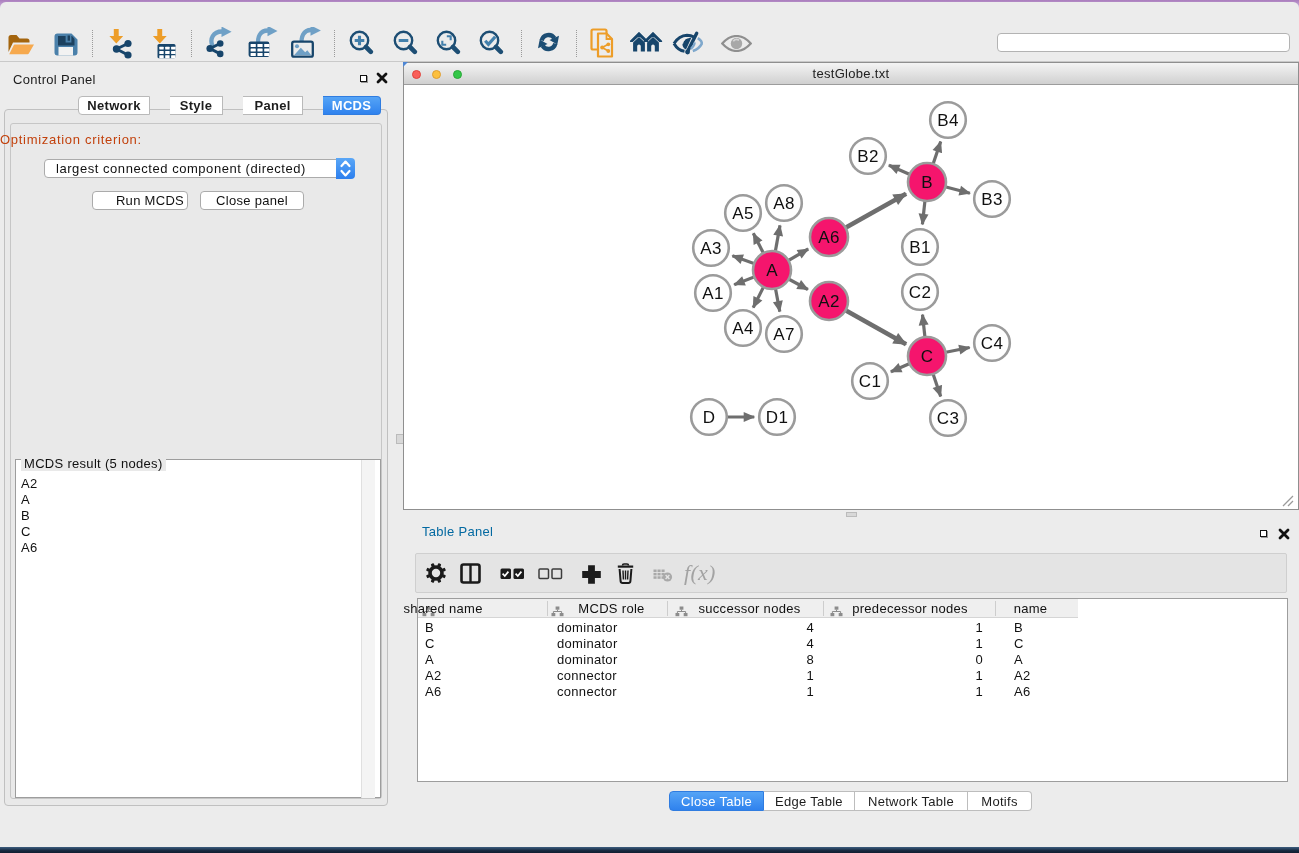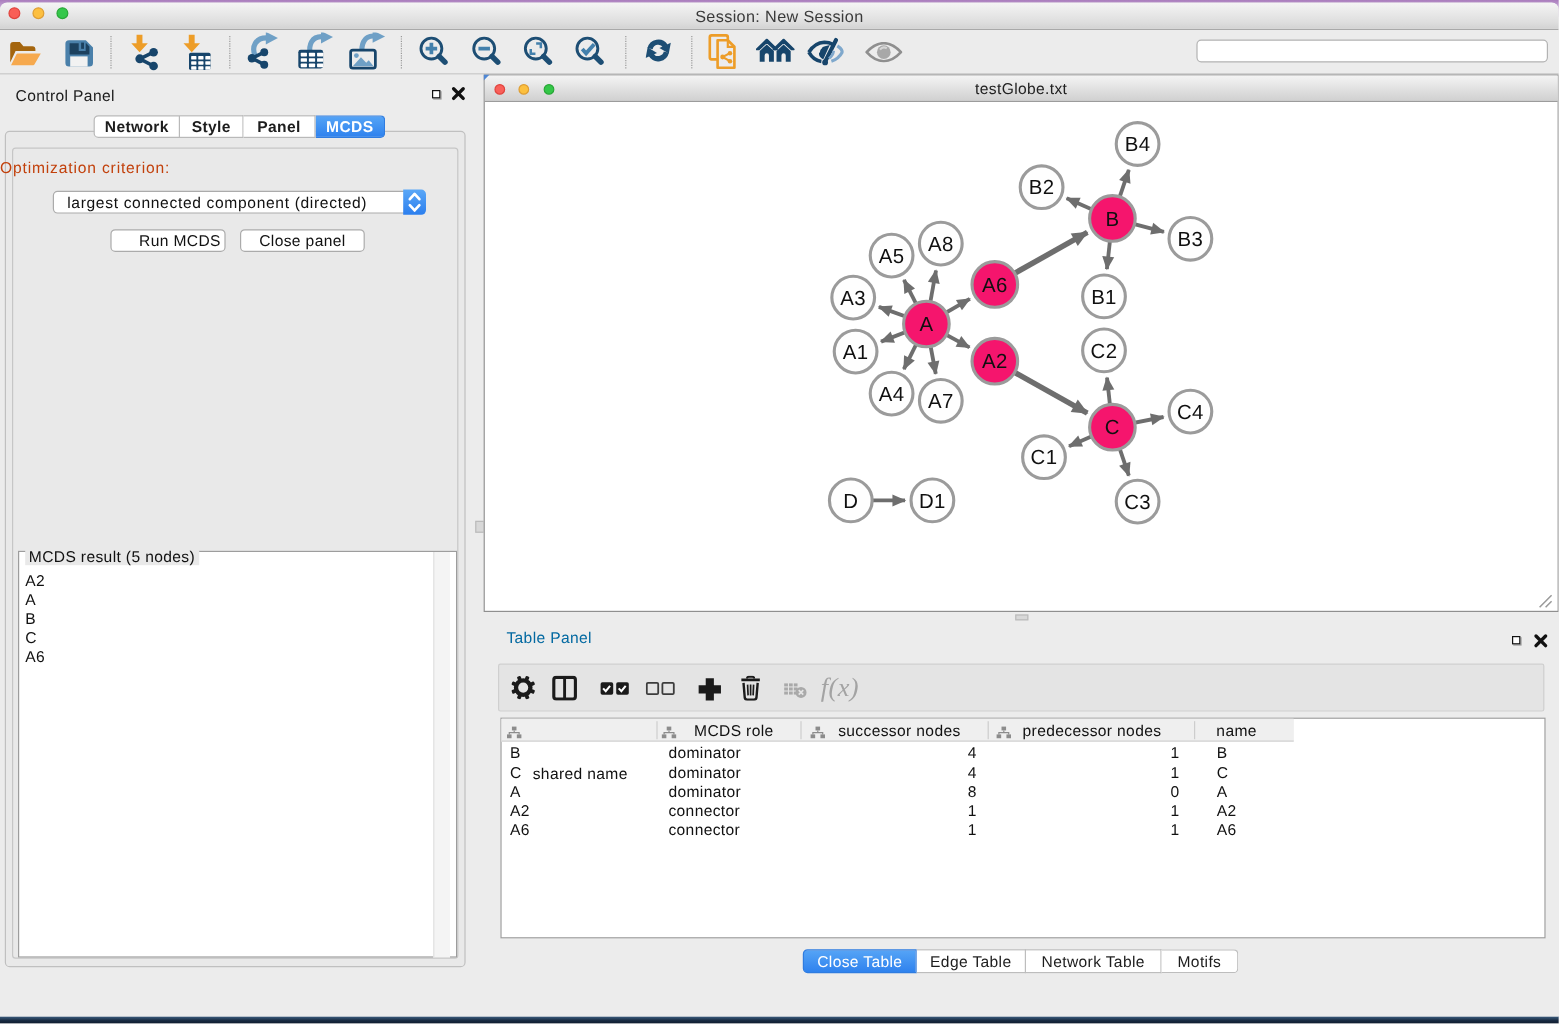--- a/index.html
+++ b/index.html
@@ -16,21 +16,21 @@
 .title-text { width:100%; text-align:center; font-size:13.5px; color:#3a3a3a; line-height:23px; }
 
 #toolbar { left:0; top:23px; width:1299px; height:37px; background:#ececec; border-bottom:1px solid #c9c9c9; }
 .tsep { position:absolute; top:5px; height:27px; width:0; border-left:1px dotted #9a9a9a; }
 #searchbox { position:absolute; left:997px; top:8px; width:293px; height:19px; background:#fff; border:1px solid #b3b3b3; border-radius:4px; }
 
 #cp-title { left:13px; top:70px; font-size:13px; color:#1c1c1c; }
 .float-sq { width:7px; height:7px; border:1.5px solid #111; background:#fff; box-shadow:1px 1px 0 #999; }
 .tabbox { left:4px; top:107px; width:384px; height:697px; border:1px solid #c0c0c0; border-radius:4px; background:#e9e9e9; }
 .innerbox { left:10px; top:121px; width:372px; height:676px; border:1px solid #c6c6c6; border-radius:3px; background:#e9e9e9; }
-.tabs { left:78px; top:94px; height:19px; display:flex; }
+.tabs { left:78px; top:94px; height:19px; display:flex;gap:20px; }
 .tab { height:19px; line-height:18px; font-size:13px; font-weight:bold; color:#1d1d1d; background:#fff; border:1px solid #b9b9b9; border-left:none; text-align:center; }
 .tab.first { border-left:1px solid #b9b9b9; border-radius:4px 0 0 4px; }
 .tab.last { border-radius:0 4px 4px 0; }
 .tab.active { background:linear-gradient(#55a4f6,#2f82ee); color:#fff; border-color:#2f7ce0; }
 #opt-label { left:0px; top:130px; width:400px; font-size:13px; color:#c2410c; letter-spacing:0.7px; }
 #combo { left:44px; top:157px; width:305px; height:19px; background:#fff; border:1px solid #ababab; border-radius:4px; font-size:13px; line-height:17px; padding-left:11px; color:#111; letter-spacing:0.55px; }
 #combo-btn { left:336px; top:156px; width:19px; height:21px; border-radius:0 4px 4px 0; background:linear-gradient(#5aa7f7,#2c7fee); }
 .btn { height:19px; line-height:17px; background:#fff; border:1px solid #ababab; border-radius:4px; font-size:13px; color:#111; text-align:center; }
 #fieldset { left:15px; top:457px; width:366px; height:339px; border:1px solid #9d9d9d; background:#fff; }
 #fs-legend { left:21px; top:454px; background:#e9e9e9; padding:0 3px; font-size:13px; color:#111; }
@@ -57,26 +57,20 @@
 
 #statusbar { left:0; top:813px; width:1299px; height:32px; background:#ececec; border-top:1px solid #cfcfcf; }
 #sb-left { position:absolute; left:9px; top:8px; width:28px; height:20px; background:#fbfbfb; border:1px solid #9e9e9e; border-radius:1px; }
 #sb-mem { position:absolute; left:1214px; top:6px; width:75px; height:21px; background:#f5f5f5; border:1px solid #9e9e9e; border-radius:1px; font-size:12px; color:#111; line-height:21px; padding-left:25px; }
 </style>
 </head>
 <body>
 <div class="abs" id="desk-top"></div>
 <div class="abs" id="desk-bot"></div>
 <div class="abs" id="mainwin">
-  <div class="abs" id="titlebar">
-    <div class="tl" style="left:6.7px; top:4.2px; width:10px; height:10px; background:#f95e56; border:1px solid #e0443e;"></div>
-    <div class="tl" style="left:27px; top:4.2px; width:10px; height:10px; background:#fcbf40; border:1px solid #de9e34;"></div>
-    <div class="tl" style="left:46.9px; top:4.2px; width:10px; height:10px; background:#35c74b; border:1px solid #2aa838;"></div>
-    <div class="title-text">Session: New Session</div>
-  </div>
   <div class="abs" id="toolbar">
     <svg class="abs" style="left:7px; top:8px;" width="28" height="23" viewBox="0 0 28 23">
         <path d="M1.5,19 V4.5 a2.5,2.5 0 0 1 2.5,-2.5 h5.5 l3,3.5 h7.5 a2.5,2.5 0 0 1 2.5,2.5 v1.5 H6 z" fill="#a4650e"></path>
         <path d="M2.2,21.3 L6.6,12.4 a1.3,1.3 0 0 1 1.2,-0.8 H27 L21.8,20.5 a1.3,1.3 0 0 1 -1.2,0.8 z" fill="#f6a94e"></path>
       </svg>
 <svg class="abs" style="left:53px; top:7px;" width="26" height="25" viewBox="0 0 26 25">
         <path d="M1.5,4.5 a3,3 0 0 1 3,-3 H18.5 L24.5,7.5 V20.5 a3,3 0 0 1 -3,3 H4.5 a3,3 0 0 1 -3,-3 z" fill="#4a80aa"></path>
         <path d="M5,4 h14 l2.5,3 v6.5 H5 z" fill="#1c415f"></path>
         <rect x="12.6" y="3.5" width="5.8" height="7" fill="#4a80aa"></rect>
         <rect x="14.6" y="3.5" width="2.4" height="5.2" fill="#1c415f"></rect>
@@ -418,21 +412,21 @@
           <path d="M6.5,3.7 V5.5 M2.4,7 V5.5 H10.6 V7" fill="none" stroke="#8c8c8c" stroke-width="1"></path>
         </svg></div>
 <div class="abs" style="left:412px; top:3.5px;"><svg width="13" height="11" viewBox="0 0 13 11">
           <g fill="#8c8c8c">
             <rect x="4.6" y="0.5" width="3.8" height="3.2"></rect>
             <rect x="0.5" y="7" width="3.8" height="3.2"></rect>
             <rect x="8.7" y="7" width="3.8" height="3.2"></rect>
           </g>
           <path d="M6.5,3.7 V5.5 M2.4,7 V5.5 H10.6 V7" fill="none" stroke="#8c8c8c" stroke-width="1"></path>
         </svg></div>
-<div class="hcell" style="left:-14.5px; width:160px; text-align:center;margin-top:36px;">shared name</div>
+<div class="hcell" style="left:-14.5px; width:160px; ">shared name</div>
 <div class="hcell" style="left:113.5px; width:160px; text-align:center;">MCDS role</div>
 <div class="hcell" style="left:251.5px; width:160px; text-align:center;">successor nodes</div>
 <div class="hcell" style="left:412px; width:160px; text-align:center;">predecessor nodes</div>
 <div class="hcell" style="left:532.5px; width:160px; text-align:center;">name</div>
 <div class="tcell" style="left:7px; top:21px;">B</div>
 <div class="tcell" style="left:139px; top:21px;">dominator</div>
 <div class="tcell" style="left:296px; top:21px; width:100px; text-align:right;">4</div>
 <div class="tcell" style="left:465px; top:21px; width:100px; text-align:right;">1</div>
 <div class="tcell" style="left:596px; top:21px;">B</div>
 <div class="tcell" style="left:7px; top:37px;">C</div>

